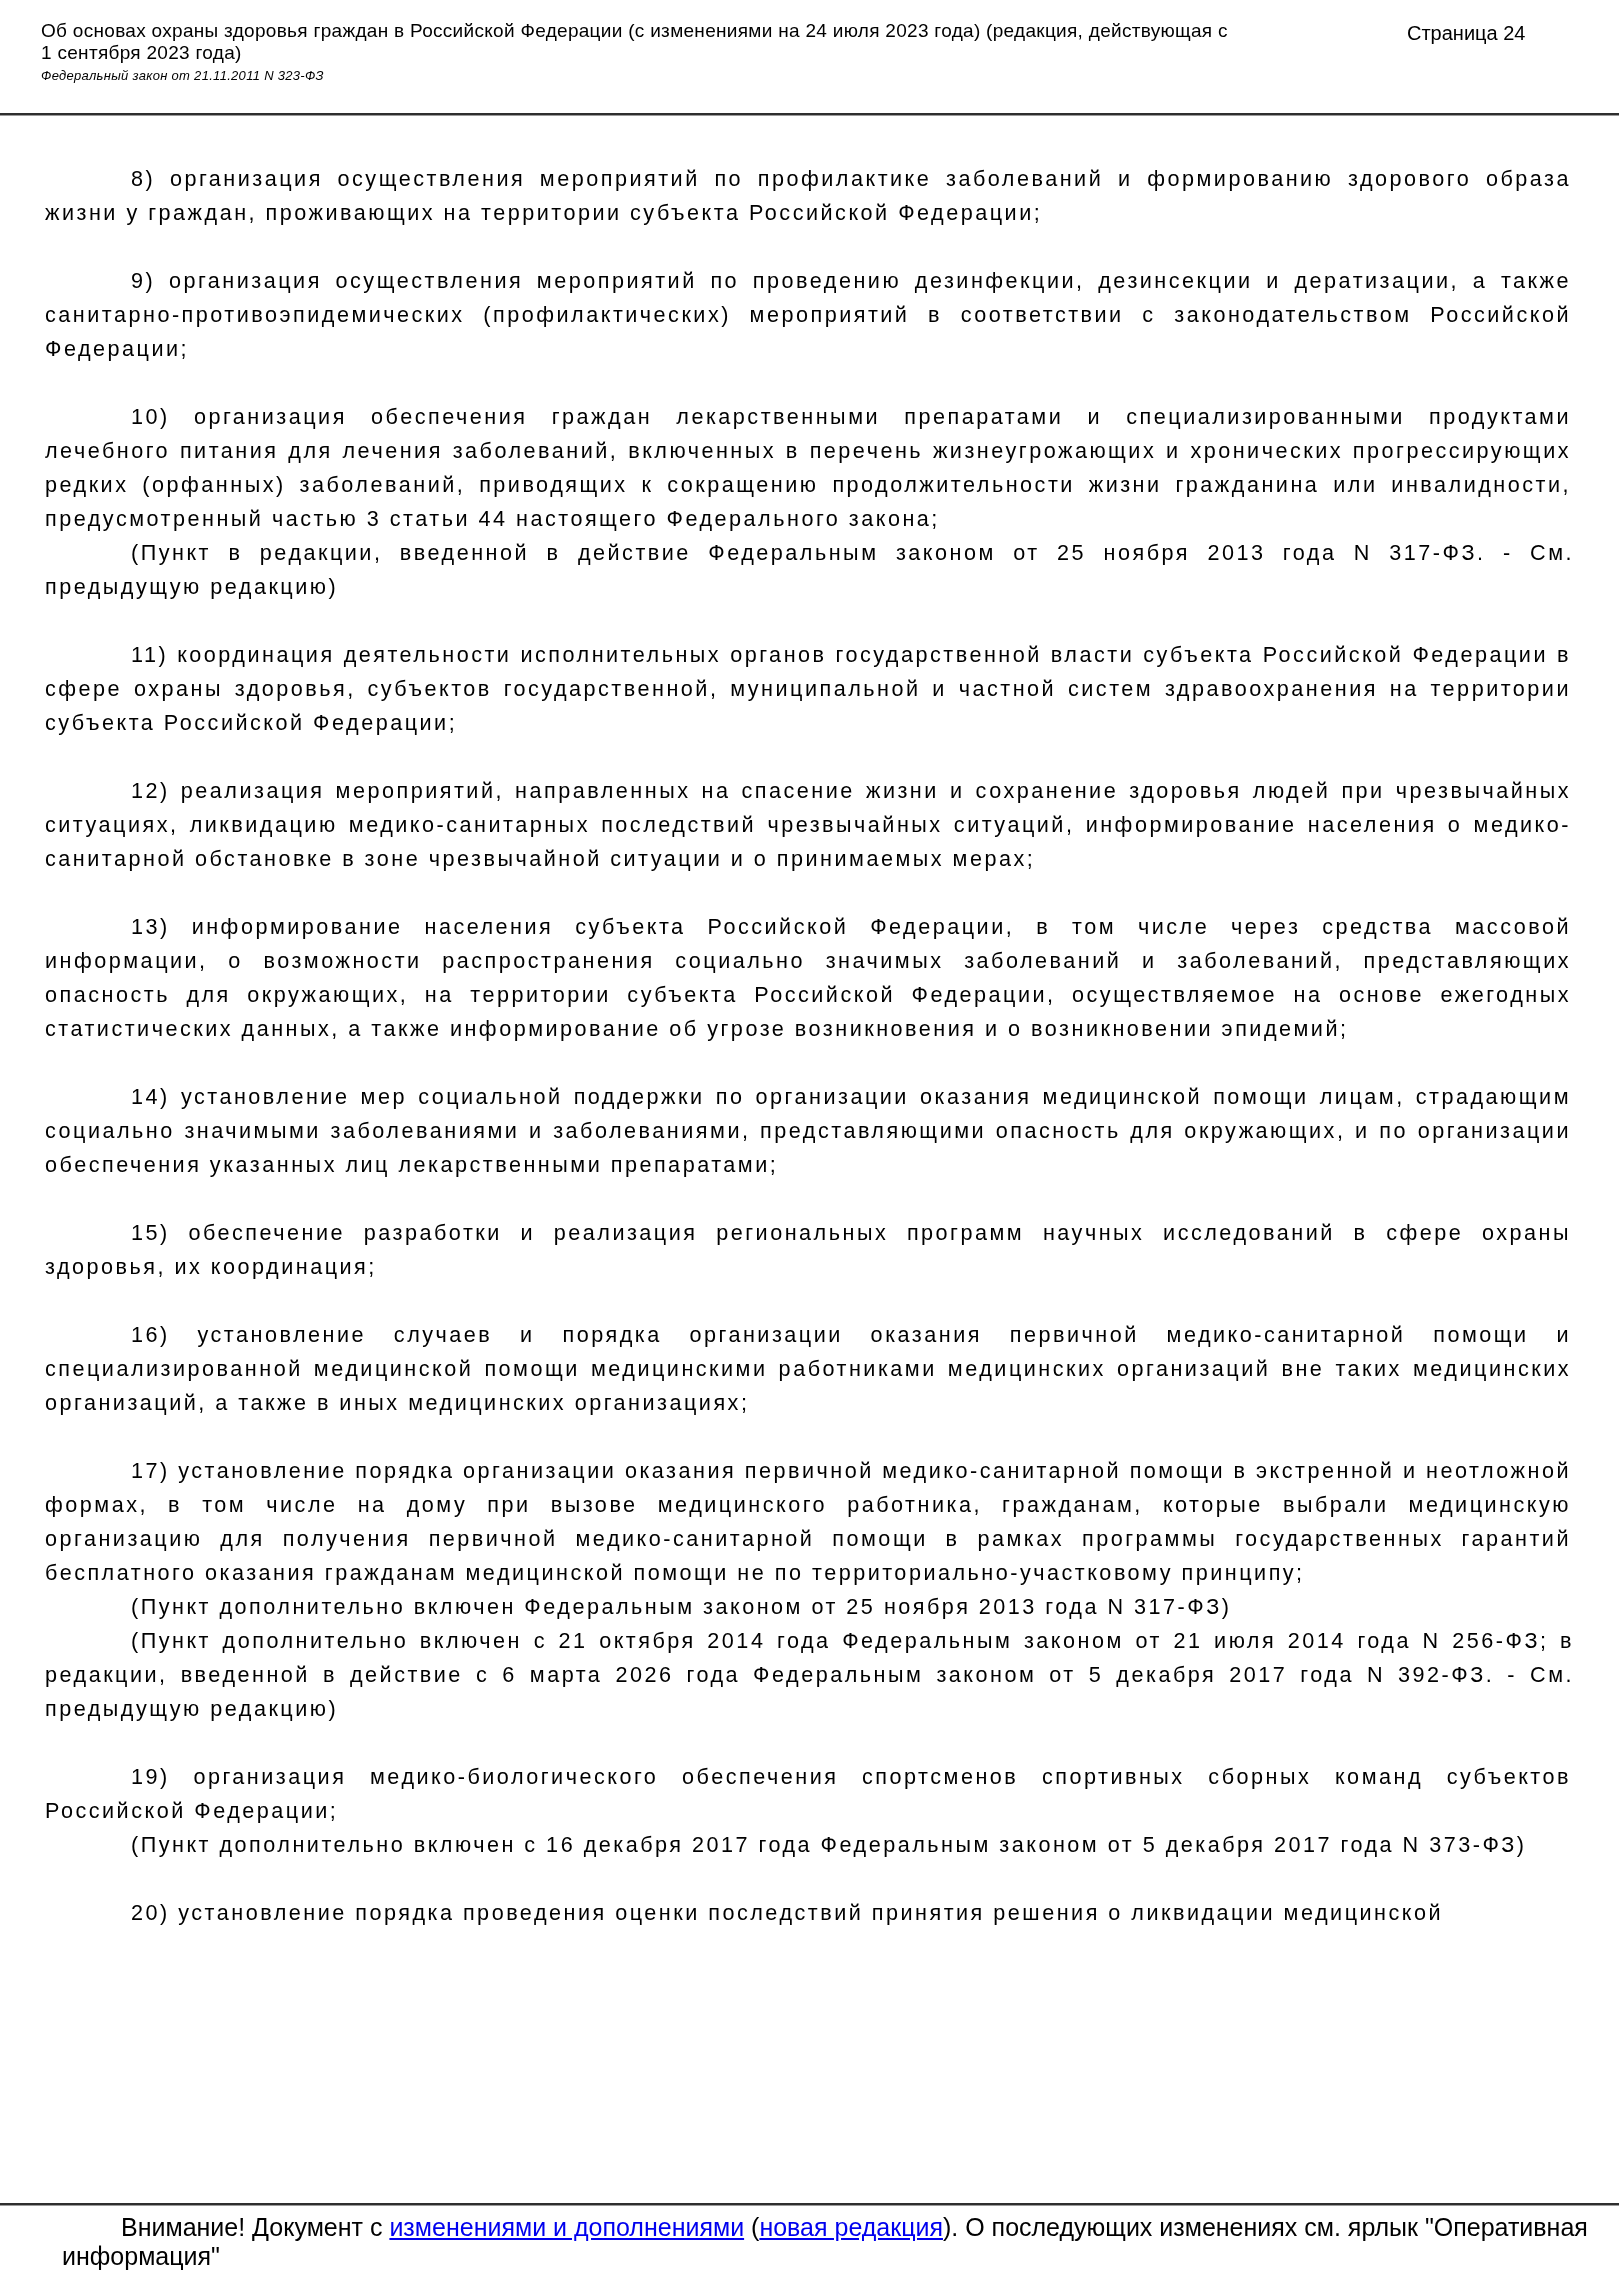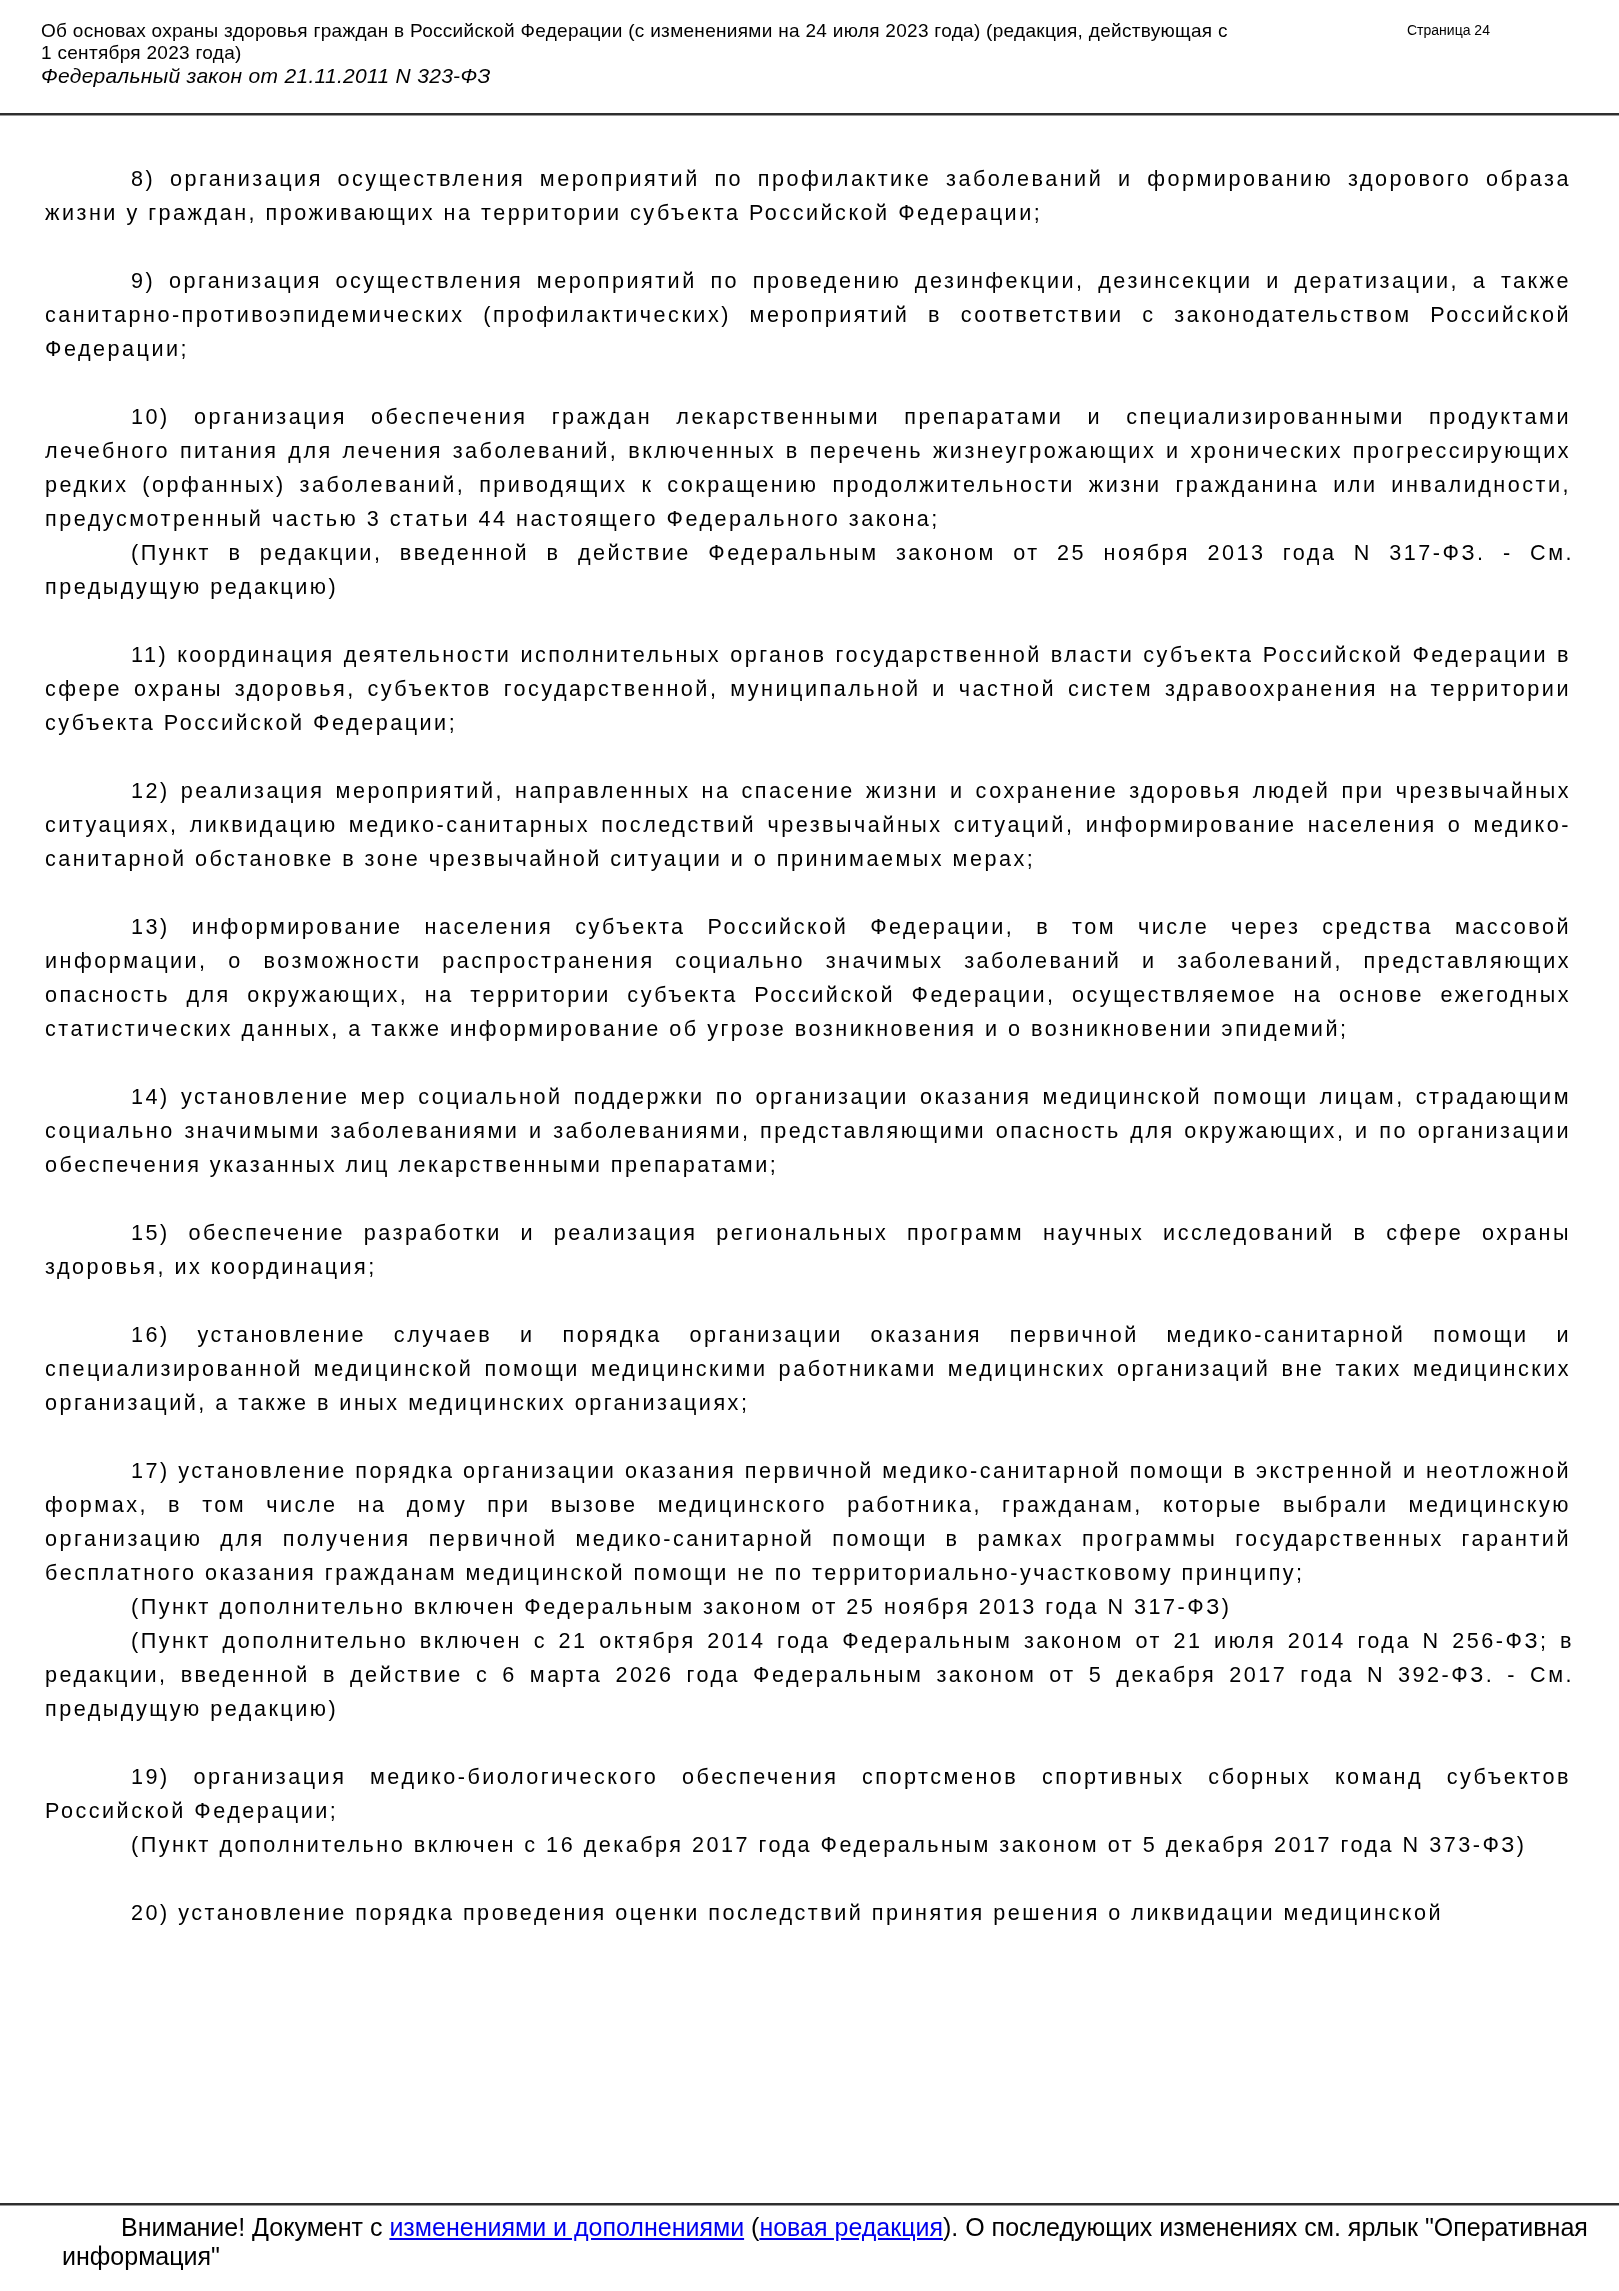--- a/index.html
+++ b/index.html
@@ -19,30 +19,30 @@
     top: 19.6px;
     left: 41px;
   }
   .header-title {
     width: 1200px;
     font-size: 19px;
     line-height: 22.5px;
     letter-spacing: 0.3px;
   }
   .header-subtitle {
-    font-size: 21px;
+    font-size: 13px;
     line-height: 22.5px;
     letter-spacing: 0.3px;
     font-style: italic;
   }
   .page-number {
     position: absolute;
     top: 21.6px;
     left: 1407px;
-    font-size: 14px;
+    font-size: 20px;
     white-space: nowrap;
   }
 
   
   .rule {
     position: absolute;
     left: 0;
     width: 1619px;
     height: 2.9px;
     background: #2e2e2e;

